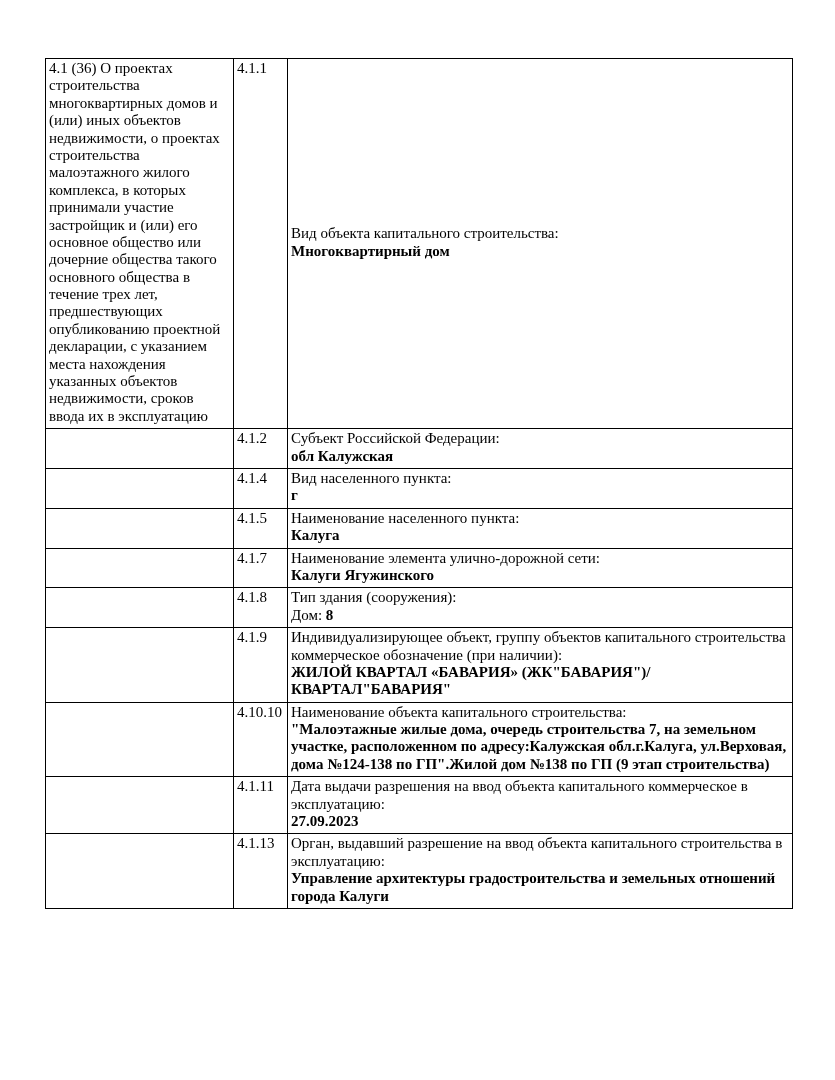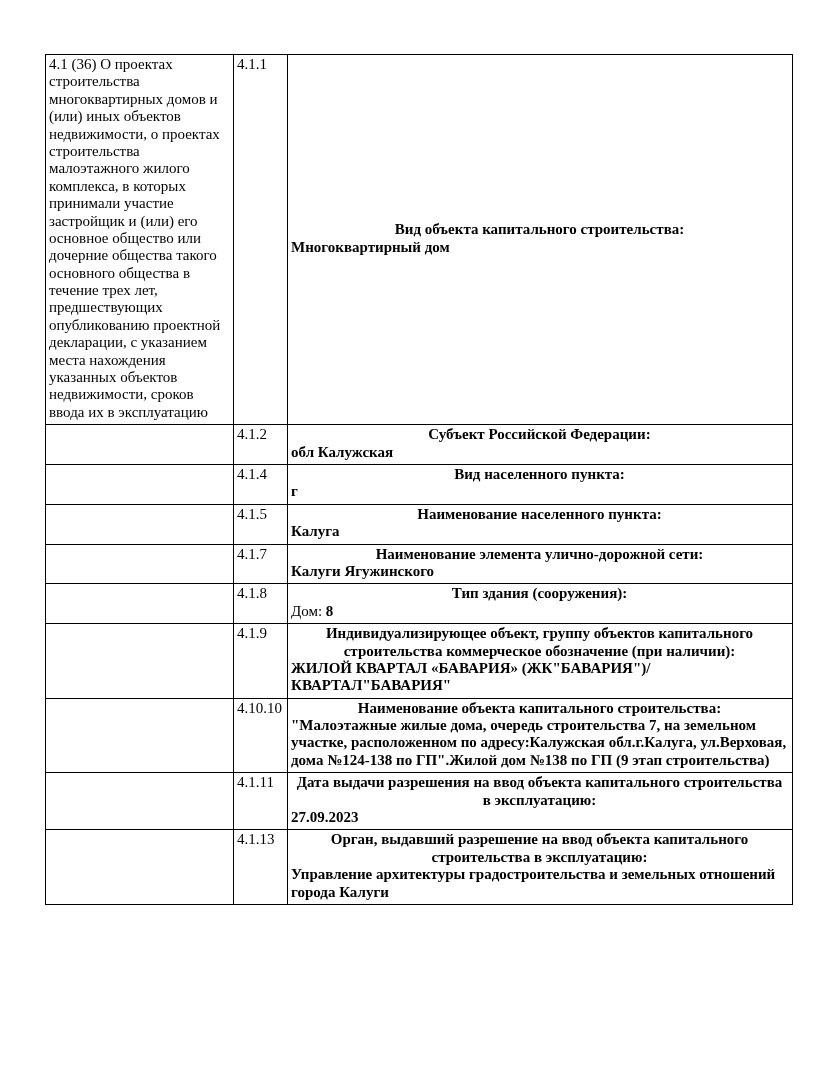--- a/index.html
+++ b/index.html
@@ -8,23 +8,22 @@
     background: #ffffff;
   }
   body {
     width: 835px;
     min-height: 1080px;
     font-family: "Liberation Serif", serif;
     color: #000000;
     box-sizing: border-box;
   }
   .page {
-    padding: 42px 45px 25px 45px;
+    padding: 58px 45px 25px 45px;
     box-sizing: border-box;
-    margin-top: 12px;
   }
   table.decl {
     border-collapse: collapse;
     width: 745px;
     table-layout: fixed;
   }
   table.decl td {
     border: 1px solid #000000;
     vertical-align: top;
     padding: 1px 4px 3px 3px;
@@ -39,22 +38,21 @@
     width: 46px;
     vertical-align: middle;
   }
   td.col-content {
     width: 497px;
   }
   td.col-content.vmid {
     vertical-align: middle;
   }
   .field-label {
-    font-weight: bold;
-    text-align: center;
+    font-weight: normal;
   }
   .field-value .val {
     font-weight: bold;
     text-align: right;
   }
   .field-value .prefix {
     font-weight: normal;
   }
 </style>
 </head>
@@ -124,21 +122,21 @@
           <td class="col-num">4.10.10</td>
           <td class="col-content">
             <div class="field-label">Наименование объекта капитального строительства:</div>
             <div class="field-value"><span class="val">"Малоэтажные жилые дома, очередь строительства 7, на земельном участке, расположенном по адресу:Калужская обл.г.Калуга, ул.Верховая, дома №124-138 по ГП".Жилой дом №138 по ГП (9 этап строительства)</span></div>
           </td>
         </tr>
         <tr>
           <td class="col-desc"></td>
           <td class="col-num">4.1.11</td>
           <td class="col-content">
-            <div class="field-label">Дата выдачи разрешения на ввод объекта капитального строительства в эксплуатацию:</div>
+            <div class="field-label">Дата выдачи разрешения на ввод объекта капитального коммерческое в эксплуатацию:</div>
             <div class="field-value"><span class="val">27.09.2023</span></div>
           </td>
         </tr>
         <tr>
           <td class="col-desc"></td>
           <td class="col-num">4.1.13</td>
           <td class="col-content">
             <div class="field-label">Орган, выдавший разрешение на ввод объекта капитального строительства в эксплуатацию:</div>
             <div class="field-value"><span class="val">Управление архитектуры градостроительства и земельных отношений города Калуги</span></div>
           </td>

